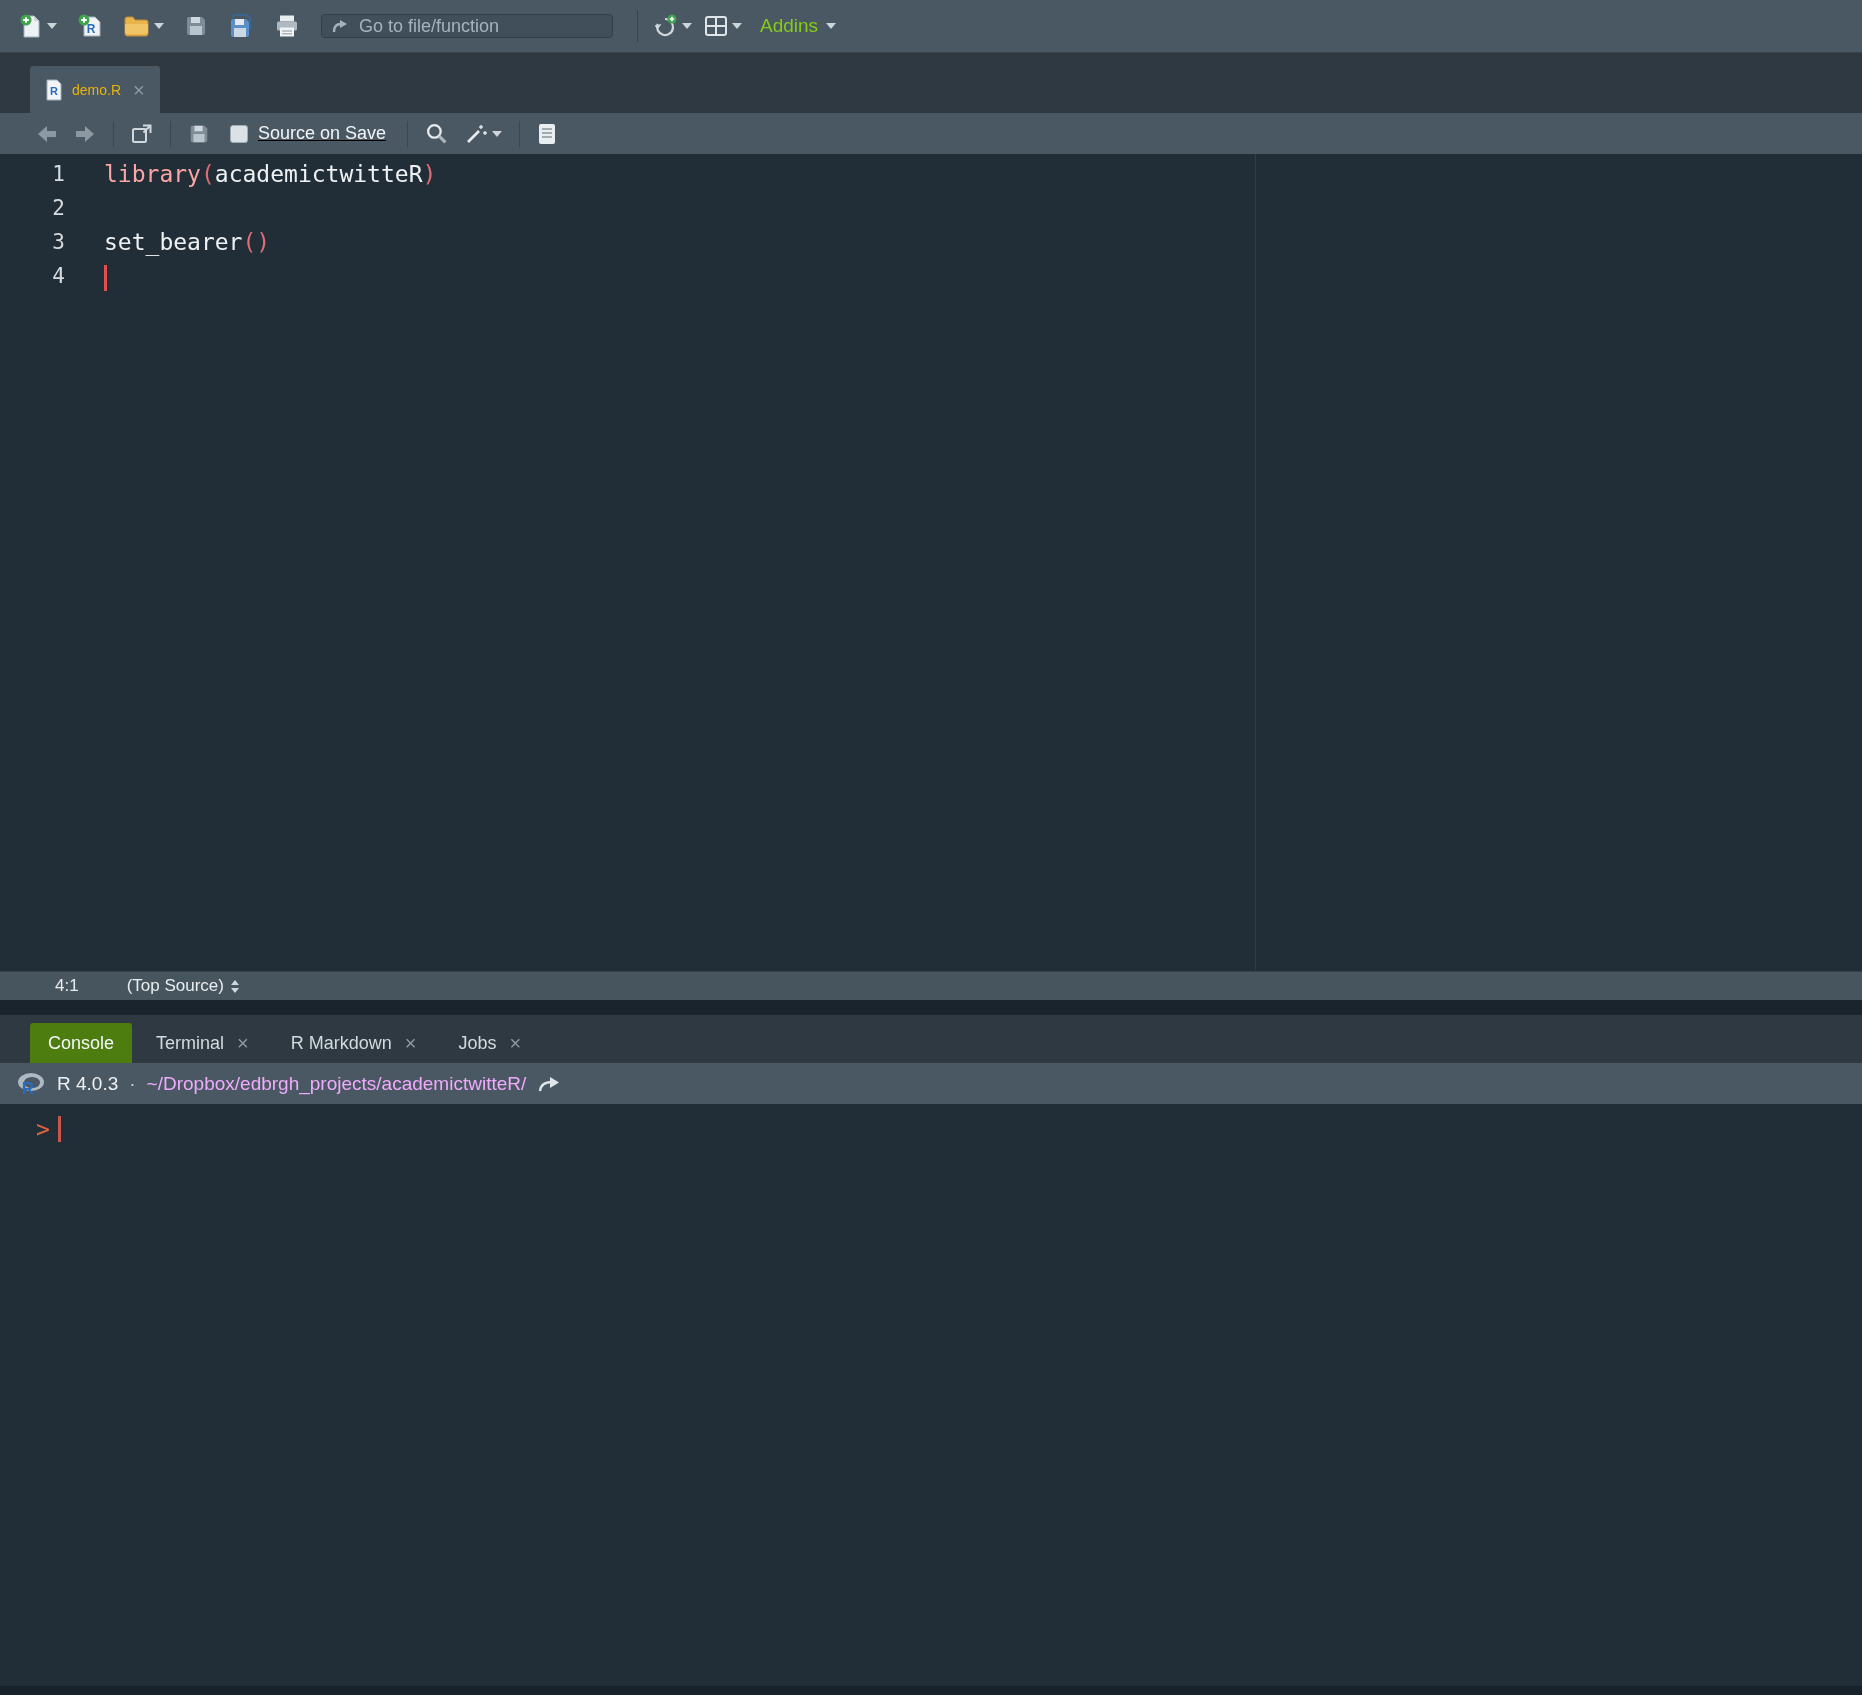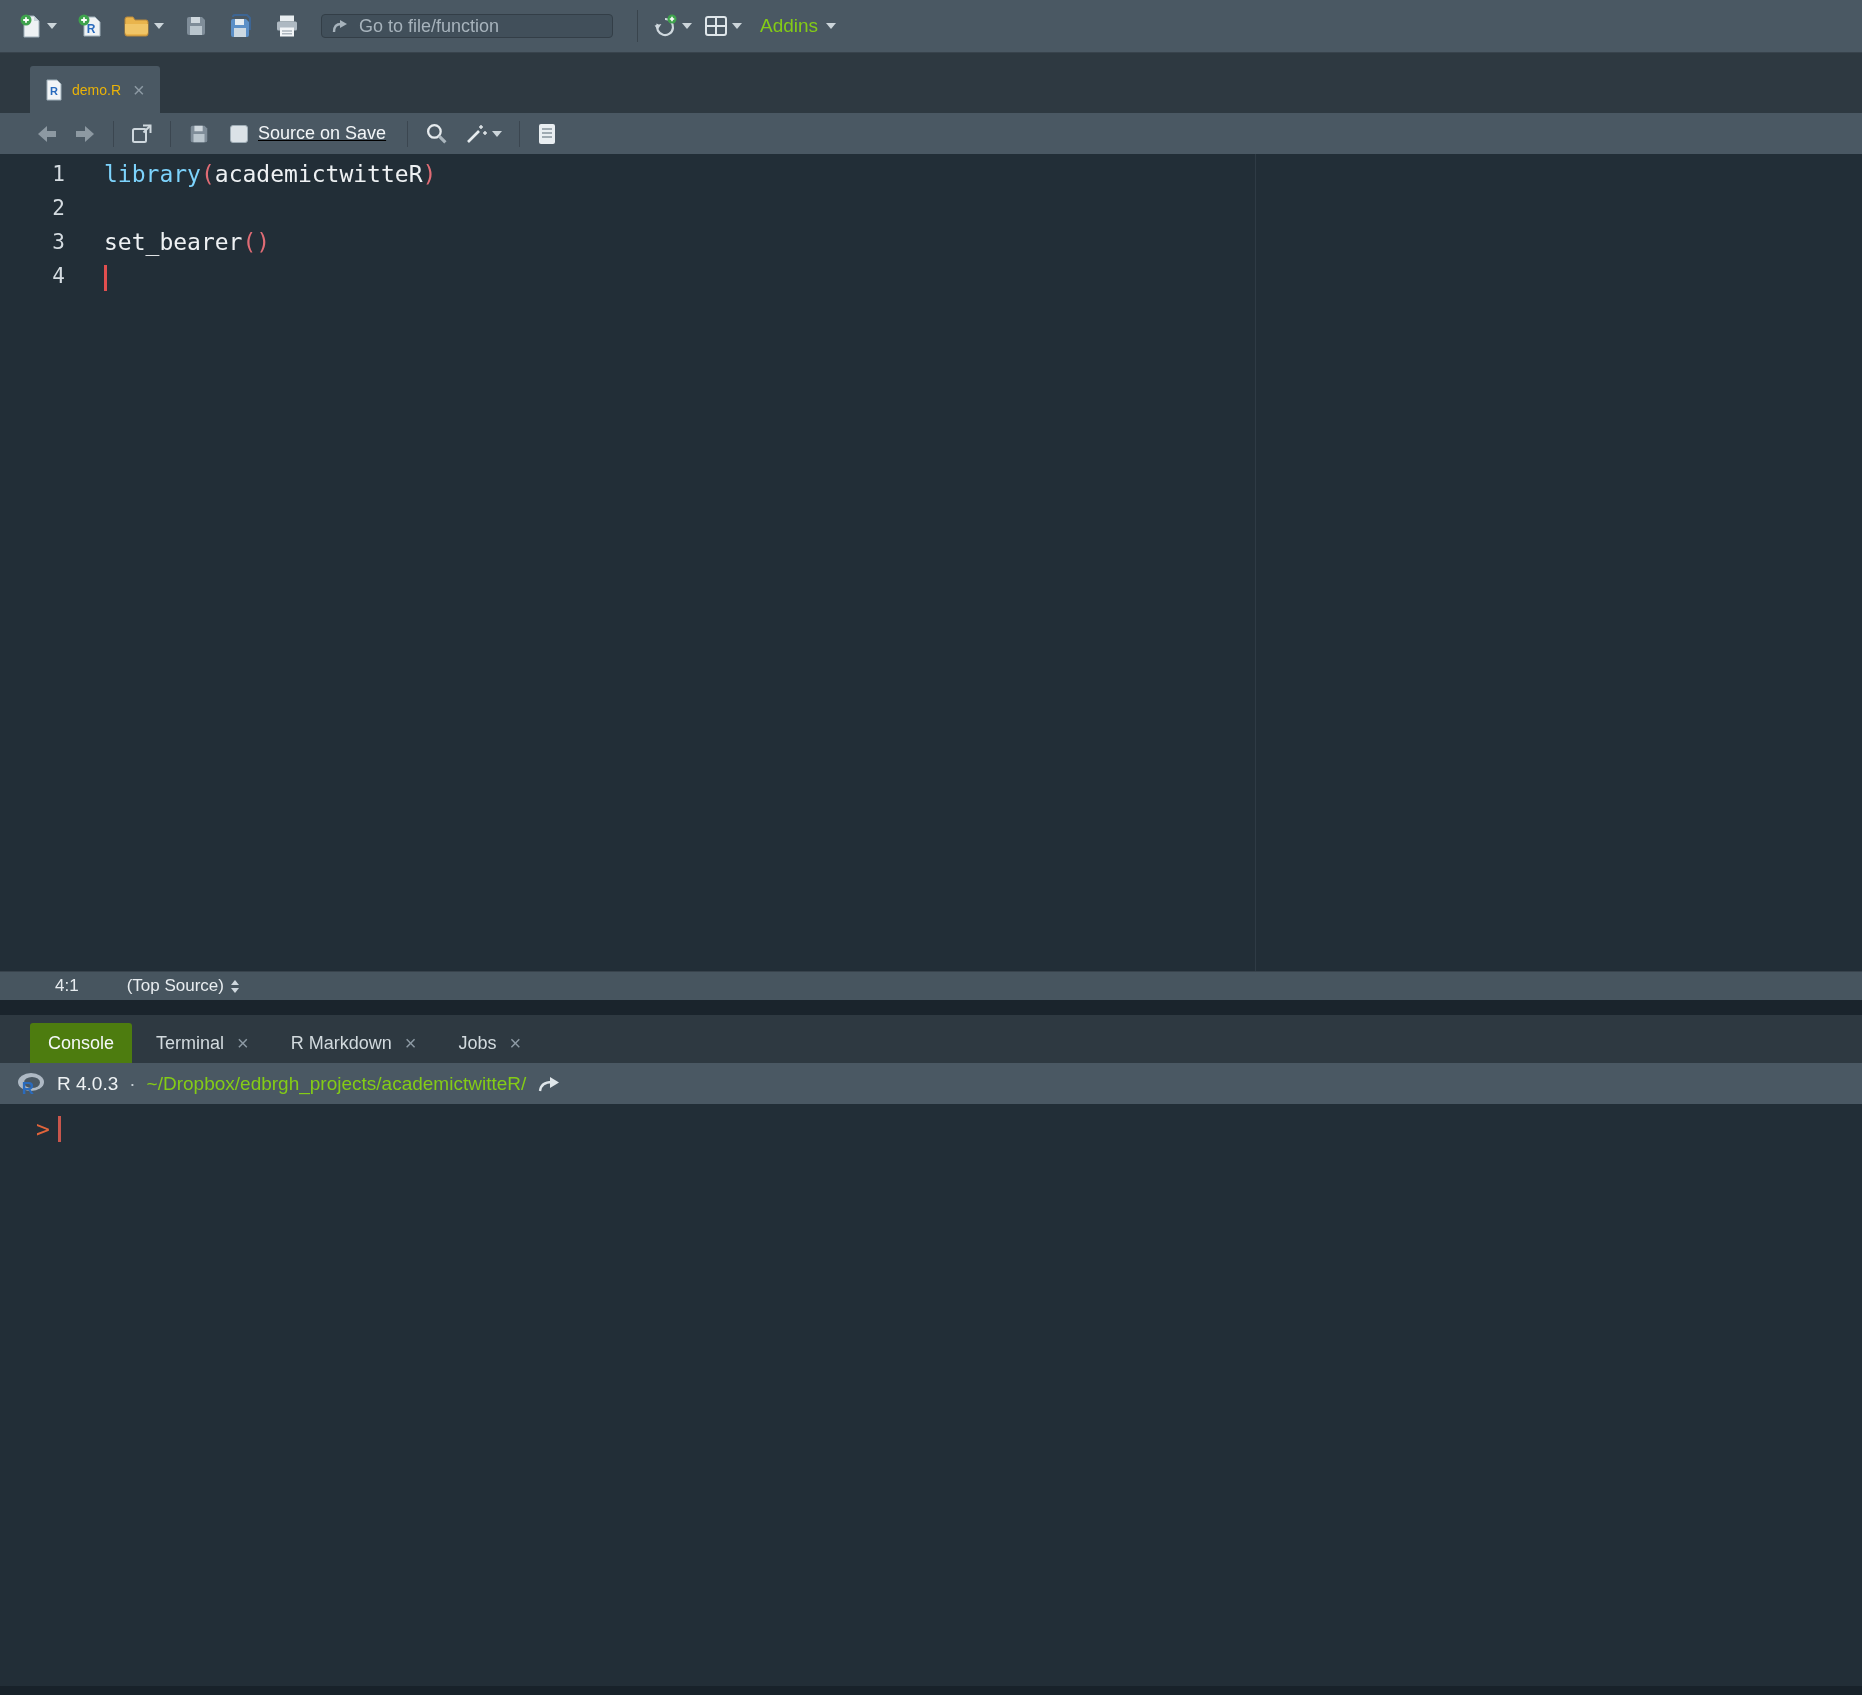--- a/index.html
+++ b/index.html
@@ -80,21 +80,21 @@
   .gutter {
     width: 78px; flex: none; padding-top: 3px; text-align: right;
     font-family: "DejaVu Sans Mono", monospace; font-size: 21px; color: #d5dce1;
   }
   .gutter .ln { height: 34px; line-height: 34px; padding-right: 13px; }
   .code {
     flex: 1; padding-top: 3px; padding-left: 26px;
     font-family: "DejaVu Sans Mono", monospace; font-size: 23px; color: #eef1f3;
   }
   .cline { height: 34px; line-height: 34px; white-space: pre; }
-  .tok-function { color: #7dd3fc; }
+  .tok-function { color: #fca5a5; }
   .tok-paren { color: #e06c75; }
   .caret-bar { display: inline-block; width: 3px; height: 26px; background: #e14f4f; vertical-align: middle; }
 
   .src-status {
     height: 29px; background: #47555f; border-top: 1px solid #38434c;
     display: flex; align-items: center; font-size: 17px; color: #e8edf0;
   }
   .pos { margin-left: 55px; }
   .scope { margin-left: 48px; display: inline-flex; align-items: center; gap: 7px; cursor: pointer; }
   .sort { display: inline-flex; flex-direction: column; gap: 3px; }
@@ -114,21 +114,21 @@
     padding: 0 18px; color: #d2dade; font-size: 18px; cursor: pointer;
   }
   .con-tab.active { background: #4d7c0f; color: #f5f8fa; border-radius: 3px 3px 0 0; }
 
   .con-header {
     height: 41px; background: #4a5863;
     display: flex; align-items: center; padding: 0 16px; gap: 11px;
     color: #eef2f4; font-size: 19px;
   }
   .con-header .sep { color: #c6cfd5; }
-  .wd { color: #84cc16; cursor: pointer; }
+  .wd { color: #f0abfc; cursor: pointer; }
 
   .console-body {
     height: 591px; background: #222e37;
     padding: 9px 0 0 36px;
     font-family: "DejaVu Sans Mono", monospace; font-size: 23px;
   }
   .pline { display: flex; align-items: center; gap: 8px; height: 32px; }
   .prompt { color: #e1643b; }
   .caret-bar.con { background: #c8564c; }
 

